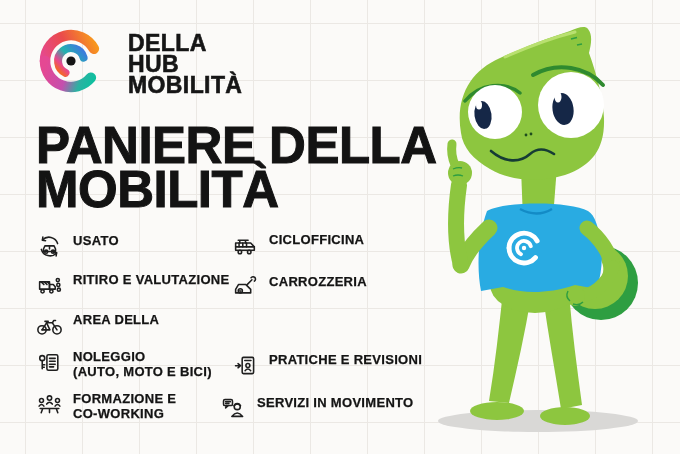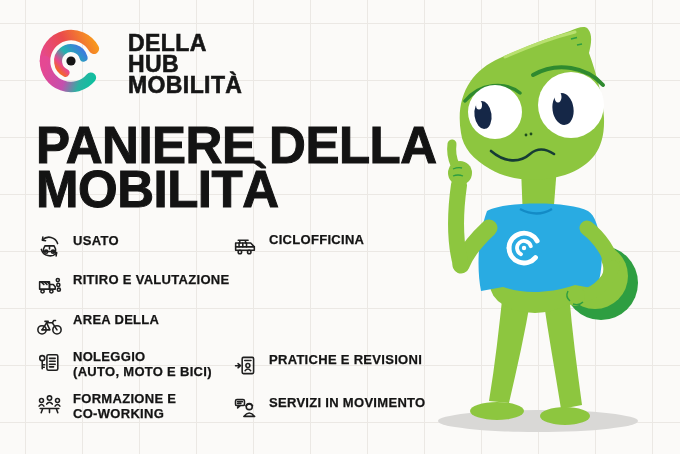--- a/index.html
+++ b/index.html
@@ -173,38 +173,52 @@
         <path d="M6 8 h9.5 M7.5 8 v2.5 M13 8 v2.5"></path>
         <circle cx="7.6" cy="19.3" r="1.7"></circle>
           <circle cx="16.6" cy="19.3" r="1.7"></circle>
       </svg>
     </span>
     <span class="lbl">
         <span class="l1">CICLOFFICINA</span>
       </span>
   </div>
 
+  <div class="svc" style="left:232px;top:274px">
+    <span class="ic">
+      <svg viewBox="0 0 26 26" width="27" height="27">
+        <path d="M3.5 18.2 v-3.4 L6.2 10.2 h7.2 l4.6 4.6 v3.4 z"></path>
+        <circle cx="8" cy="16.2" r="2"></circle>
+          <circle cx="8" cy="16.2" r=".4"></circle>
+        <path d="M14.6 10.2 19.2 5.6"></path>
+        <path d="M18.4 3.6 a2.3 2.3 0 1 1 3.2 3.2"></path>
+      </svg>
+    </span>
+    <span class="lbl">
+        <span class="l1">CARROZZERIA</span>
+      </span>
+  </div>
 
 
   <div class="svc" style="left:232px;top:352px">
     <span class="ic">
       <svg viewBox="0 0 26 26" width="27" height="27">
         <rect x="9.8" y="5.2" width="11" height="15.6" rx="1.2"></rect>
         <path d="M12.3 8.2 h6"></path>
         <circle cx="15.3" cy="13" r="1.9"></circle>
         <path d="M12.6 18 q2.7 -3.4 5.4 0"></path>
         <path d="M3.4 13.2 h4.8 M5.8 11.2 l2.4 2 -2.4 2"></path>
       </svg>
     </span>
     <span class="lbl">
         <span class="l1">PRATICHE E REVISIONI</span>
       </span>
   </div>
 
-  <div class="svc" style="left:232px;top:395px">
+  <div class="svc" style="left:220px;top:395px">
     <span class="ic">
       <svg viewBox="0 0 26 26" width="27" height="27">
         <rect x="3.4" y="4.4" width="8.6" height="5.8" rx="1.4"></rect>
         <path d="M6 10.2 5.4 12.4 7.8 10.2"></path>
         <path d="M5.4 6.4 h4.6 M5.4 8.2 h3.2"></path>
         <circle cx="16.6" cy="11.2" r="2.9"></circle>
         <path d="M13.4 10.4 q3.2 -3.4 6.4 0"></path>
         <path d="M11.4 20.6 q5.2 -6.4 10.4 0 z"></path>
       </svg>
     </span>

